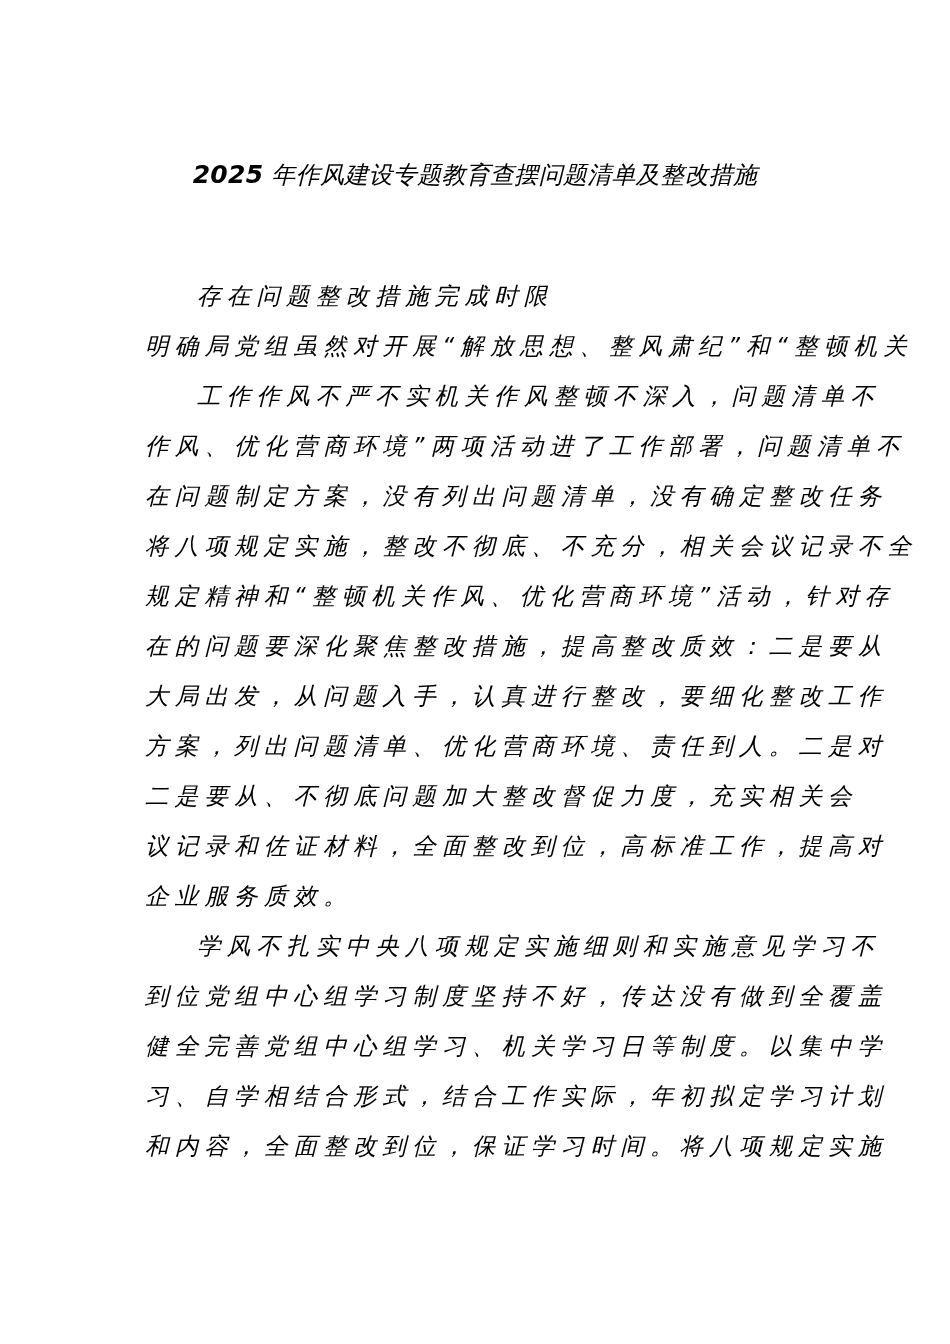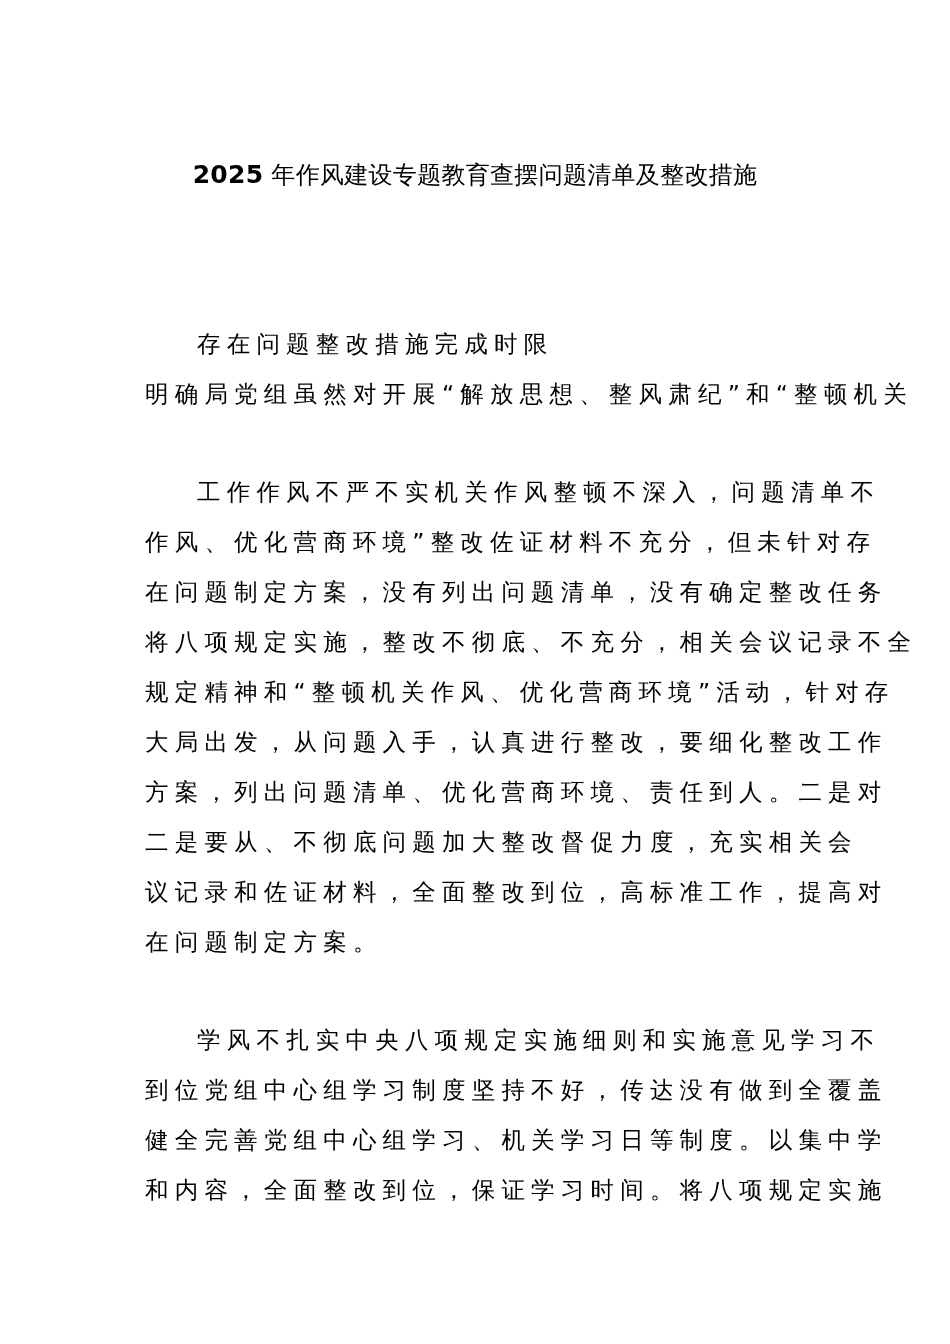--- a/index.html
+++ b/index.html
@@ -15,20 +15,21 @@
       font-family: "DejaVu Sans", sans-serif;
       color: #000000;
     }
     .page {
       position: absolute;
       left: 0;
       top: 0;
       width: 950px;
       height: 1344px;
       background: #ffffff;
+      font-style: italic;
     }
     .title {
       position: absolute;
       top: 158px;
       left: 0;
       width: 950px;
       text-align: center;
       font-size: 24px;
       line-height: 34px;
       white-space: nowrap;
@@ -47,40 +48,41 @@
     .line {
       height: 50px;
       line-height: 36px;
       font-size: 23.5px;
       white-space: nowrap;
       letter-spacing: 6.2px;
       overflow: visible;
     }
     .line.indent {
       padding-left: 52px;
-      margin-top: 48px;
     }
   </style>
 </head>
 <body>
 
 <div class="page">
   <div class="title"><span class="year">2025</span><span> 年作风建设专题教育查摆问题清单及整改措施</span></div>
 
   <div class="body-lines">
     <div class="line indent">存在问题整改措施完成时限</div>
     <div class="line">明确局党组虽然对开展“解放思想、整风肃纪”和“整顿机关</div>
     <div class="line indent">工作作风不严不实机关作风整顿不深入，问题清单不</div>
-    <div class="line">作风、优化营商环境”整改佐证材料不充分，但未针对存</div>
+    <div class="line">作风、优化营商环境”两项活动进了工作部署，问题清单不</div>
     <div class="line">在问题制定方案，没有列出问题清单，没有确定整改任务</div>
     <div class="line">将八项规定实施，整改不彻底、不充分，相关会议记录不全</div>
     <div class="line">规定精神和“整顿机关作风、优化营商环境”活动，针对存</div>
+    <div class="line">在的问题要深化聚焦整改措施，提高整改质效：二是要从</div>
     <div class="line">大局出发，从问题入手，认真进行整改，要细化整改工作</div>
     <div class="line">方案，列出问题清单、优化营商环境、责任到人。二是对</div>
     <div class="line">二是要从、不彻底问题加大整改督促力度，充实相关会</div>
     <div class="line">议记录和佐证材料，全面整改到位，高标准工作，提高对</div>
-    <div class="line">在问题制定方案。</div>
+    <div class="line">企业服务质效。</div>
     <div class="line indent">学风不扎实中央八项规定实施细则和实施意见学习不</div>
     <div class="line">到位党组中心组学习制度坚持不好，传达没有做到全覆盖</div>
     <div class="line">健全完善党组中心组学习、机关学习日等制度。以集中学</div>
+    <div class="line">习、自学相结合形式，结合工作实际，年初拟定学习计划</div>
     <div class="line">和内容，全面整改到位，保证学习时间。将八项规定实施</div>
   </div>
 </div>
 
 </body></html>

